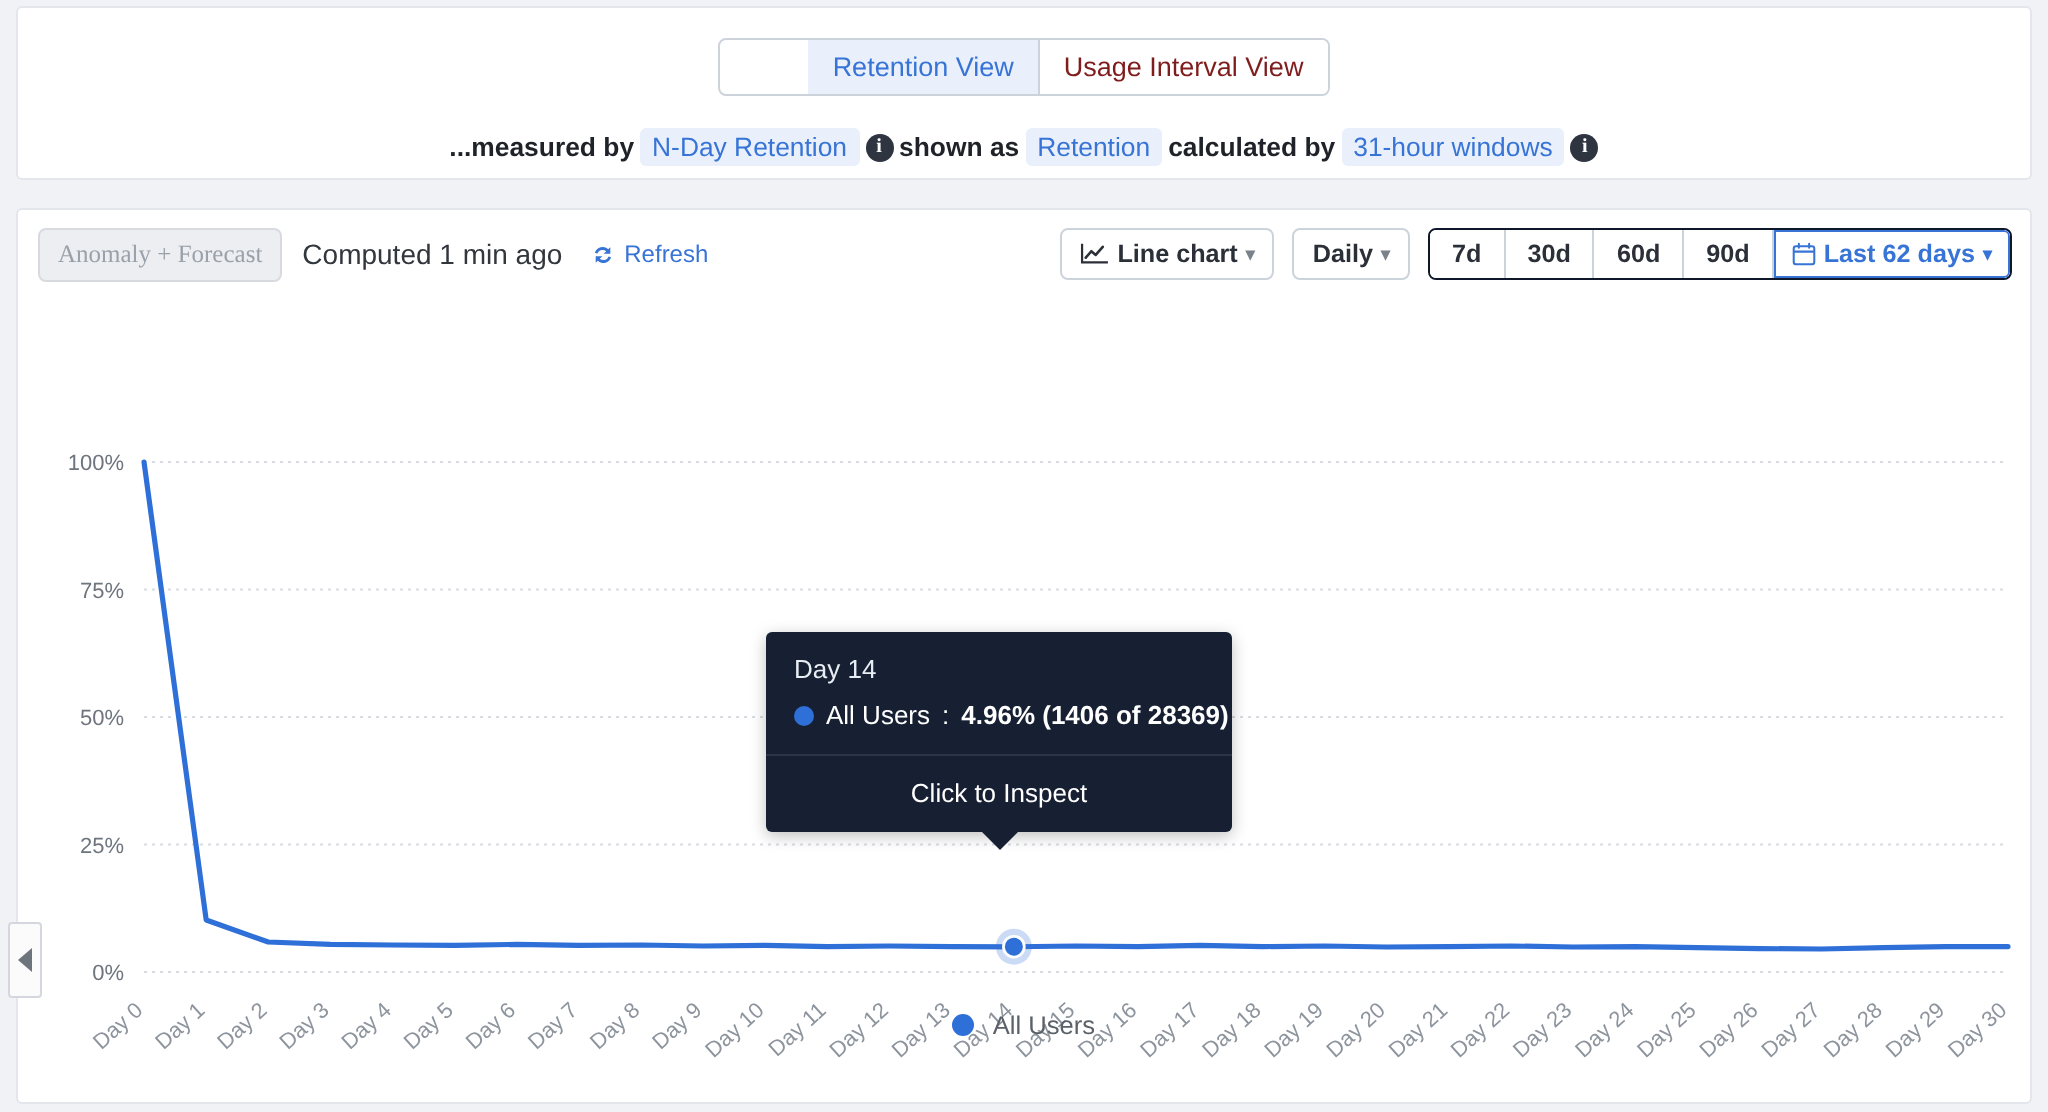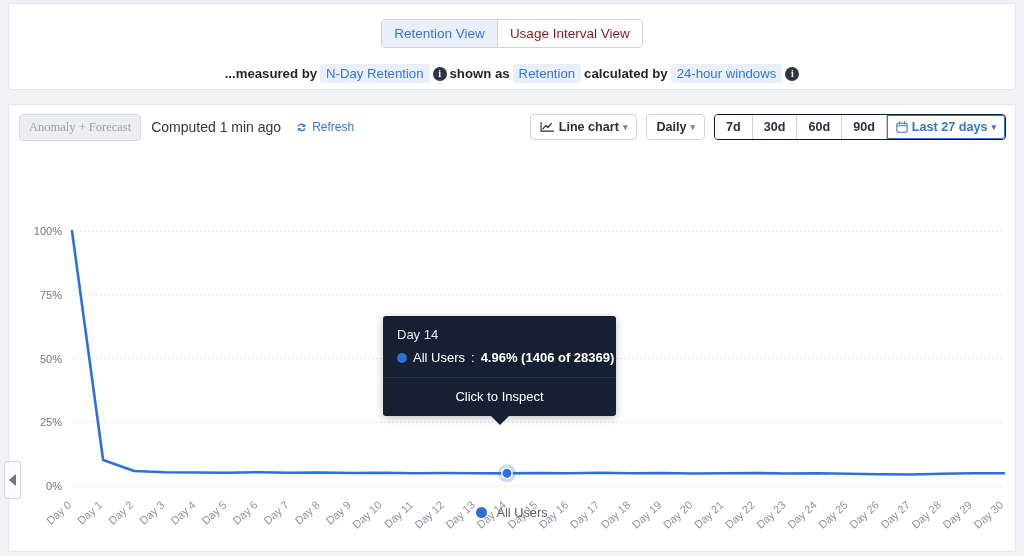--- a/index.html
+++ b/index.html
@@ -37,20 +37,21 @@
     align-items: center;
     margin-top: 15px;
   }
 
   .seg-group {
     display: flex;
     border: 1px solid #cdd3da;
     border-radius: 4px;
     overflow: hidden;
     background: #fff;
+    padding-left: 44px;
   }
   .seg-btn {
     font-size: 13.5px;
     padding: 6px 12px;
     color: #7f1d1d;
     background: #fff;
     border: none;
     border-right: 1px solid #cdd3da;
     cursor: pointer;
     font-family: "Liberation Sans", sans-serif;
@@ -317,21 +318,21 @@
       </div>
     </div>
 
     <div class="measure-row">
       <span class="strong">...measured by</span>
       <span class="chip">N-Day Retention</span>
       <span class="info-icon">i</span>
       <span class="strong">shown as</span>
       <span class="chip">Retention</span>
       <span class="strong">calculated by</span>
-      <span class="chip">24-hour windows</span>
+      <span class="chip">31-hour windows</span>
       <span class="info-icon">i</span>
     </div>
   </div>
 
   <div class="chart-panel">
 
     <div class="toolbar">
       <button class="btn-plain">Anomaly + Forecast</button>
       <span class="computed">Computed 1 min ago</span>
       <span class="refresh">
@@ -361,21 +362,21 @@
           <button class="range-btn">7d</button>
           <button class="range-btn">30d</button>
           <button class="range-btn">60d</button>
           <button class="range-btn">90d</button>
           <button class="range-btn lastbtn">
             <svg width="12" height="12" viewBox="0 0 14 14">
               <rect x="1" y="2.5" width="12" height="10.5" rx="1.4" fill="none" stroke="#3774d6" stroke-width="1.2"></rect>
               <path d="M1 5.6h12" stroke="#3774d6" stroke-width="1.2"></path>
               <path d="M4 1v2.4M10 1v2.4" stroke="#3774d6" stroke-width="1.2" stroke-linecap="round"></path>
             </svg>
-            <span>Last 27 days</span>
+            <span>Last 62 days</span>
             <span class="caret" style="color:#3774d6">▾</span>
           </button>
         </div>
       </div>
     </div>
 
     <div class="plot-wrap">
       <svg class="svg-plot" id="chart-svg" width="1008" height="402">
           <line x1="63" y1="337" x2="995" y2="337" stroke="#d8dce1" stroke-width="1" stroke-dasharray="1.5 2.5"></line>
           <text x="53" y="341" text-anchor="end" class="ytick">0%</text>

